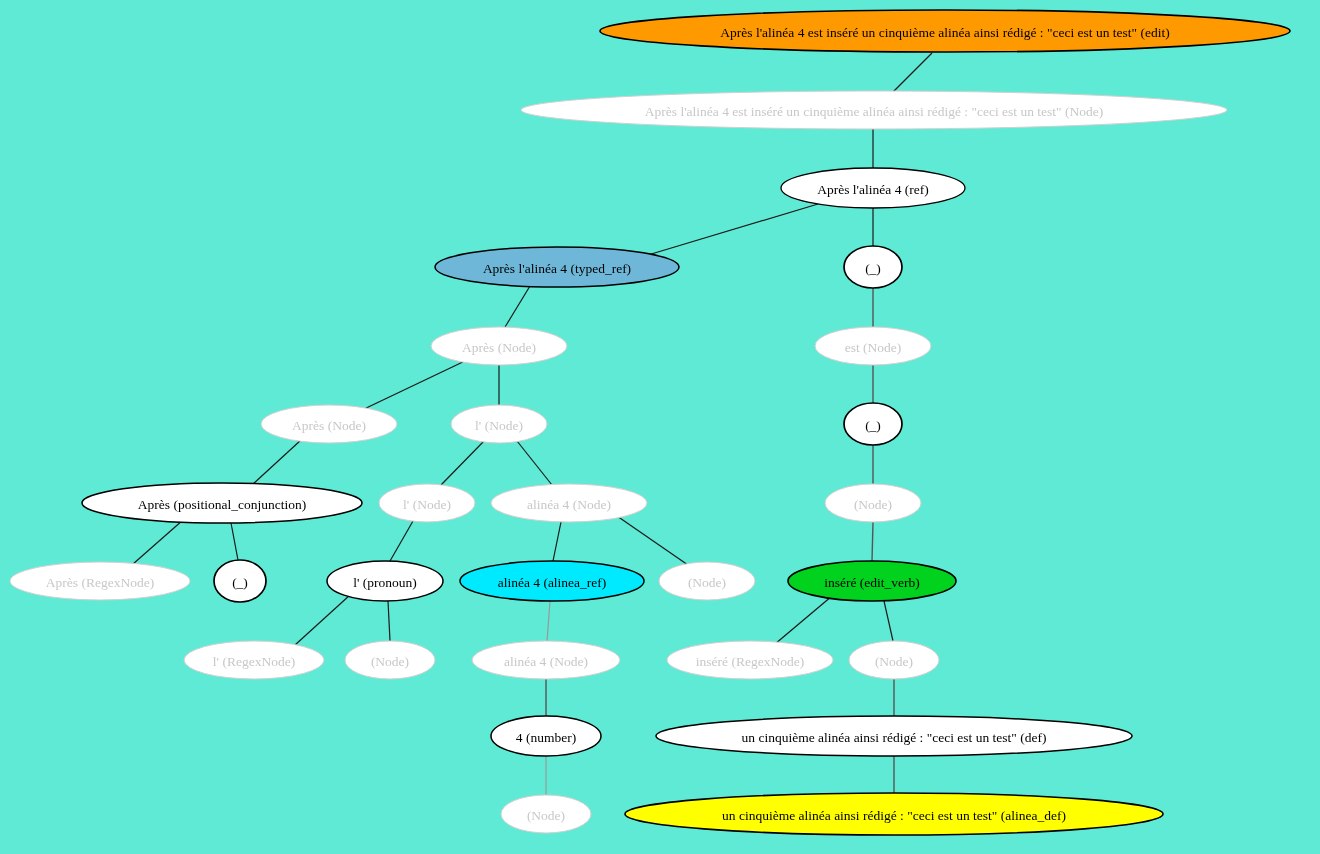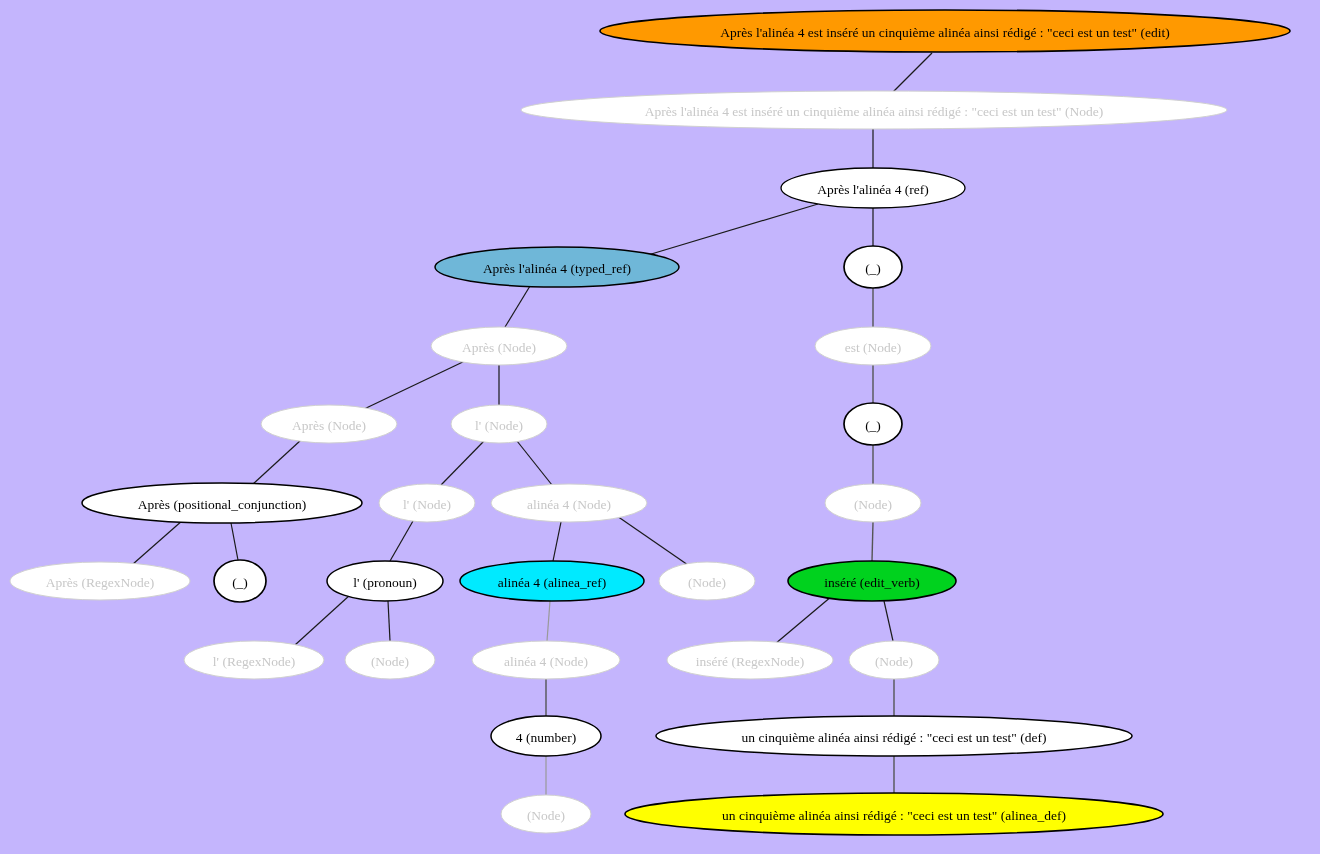--- a/index.html
+++ b/index.html
@@ -4,21 +4,21 @@
 <style>
   html, body {
     margin: 0;
     padding: 0;
     background: #ffffff;
   }
   #graph-root {
     position: relative;
     width: 1320px;
     height: 854px;
-    background: #c4b5fd;
+    background: #5eead4;
     font-family: "Liberation Serif", "DejaVu Serif", serif;
     overflow: hidden;
   }
   svg#graph-canvas {
     position: absolute;
     top: 0;
     left: 0;
     width: 1320px;
     height: 854px;
     display: block;

